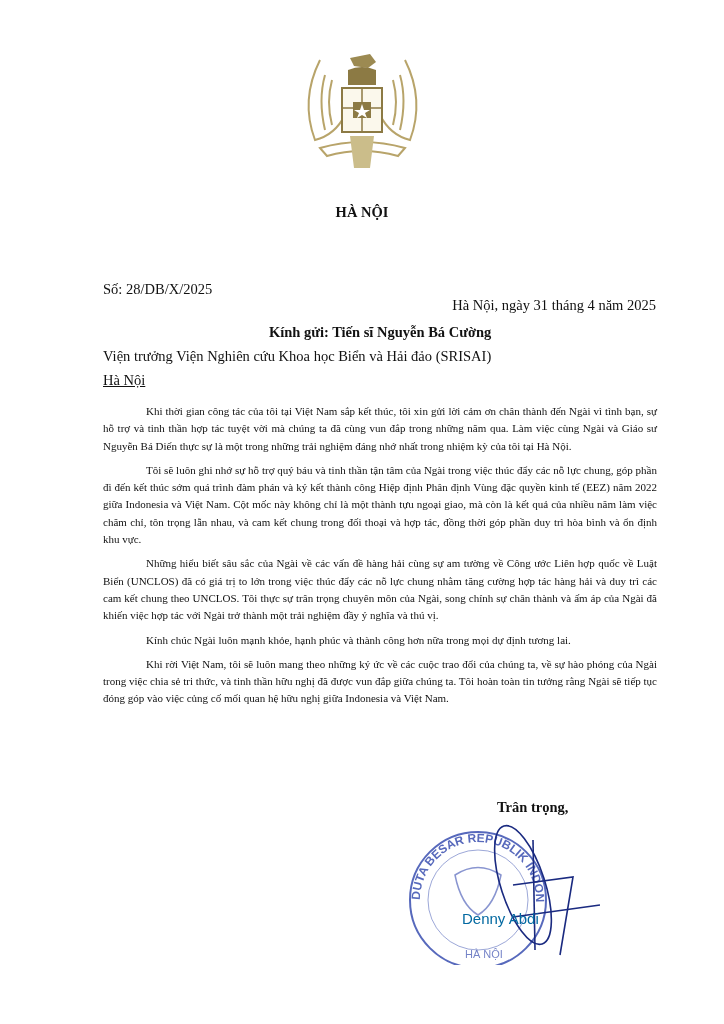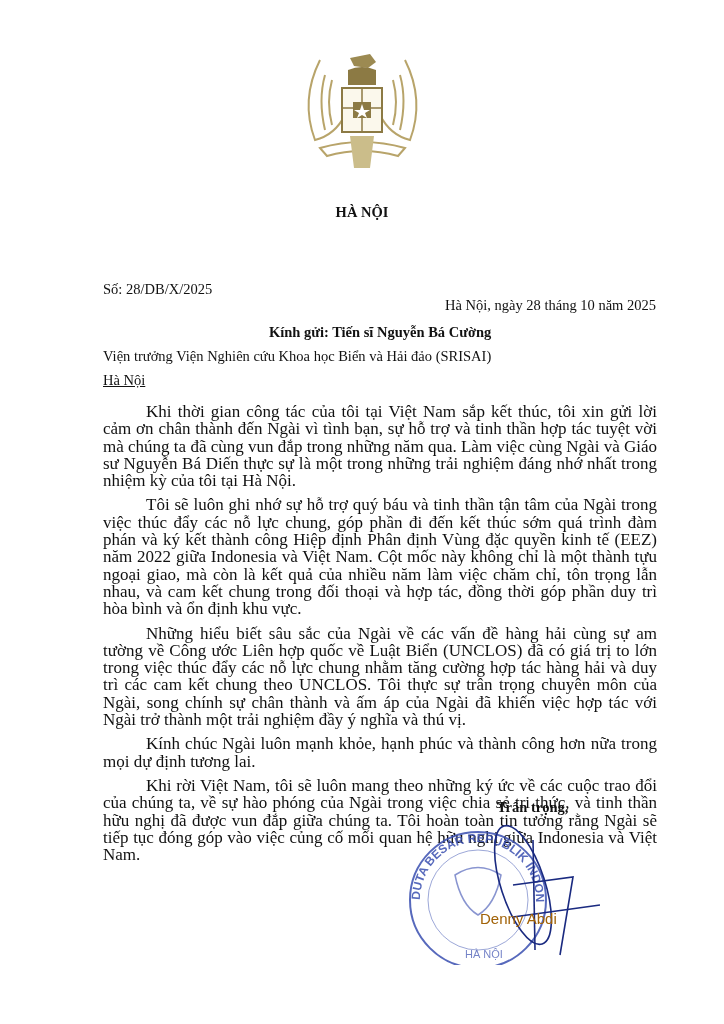--- a/index.html
+++ b/index.html
@@ -6,27 +6,27 @@
   body { width: 724px; height: 1024px; position: relative; overflow: hidden;
          font-family: "Liberation Serif", serif; color: #111; }
   .emblem { position: absolute; left: 300px; left: 290px; top: 40px; width: 145px; height: 150px; }
   .heading { position: absolute; top: 204px; left: 0; width: 724px; text-align: center;
              font-weight: bold; font-size: 14.5px; line-height: 17px; }
   .ref { position: absolute; left: 103px; top: 281px; font-size: 14.5px; }
   .dateline { position: absolute; right: 68px; top: 297px; font-size: 14.5px; }
   .recipient { position: absolute; left: 103px; top: 320px; font-size: 14.5px; line-height: 24px; }
   .recipient .bold { font-weight: bold; text-align: right; }
   .recipient .u { text-decoration: underline; }
-  .body { position: absolute; left: 103px; top: 403px; width: 554px; font-size: 17px;
+  .body { position: absolute; left: 103px; top: 403px; width: 554px; font-size: 11px;
           line-height: 17.3px; text-align: justify; }
   .body p { margin: 0 0 7px 0; text-indent: 43px; }
   .closing { position: absolute; left: 497px; top: 799px; font-weight: bold; font-size: 14.5px; text-align: center; }
   .signature { position: absolute; left: 395px; top: 815px; width: 210px; height: 150px; }
-  .stamp-name { position: absolute; left: 480px; top: 910px; font-family: "Liberation Sans", sans-serif;
-                font-size: 15px; color: #a16207; }
+  .stamp-name { position: absolute; left: 462px; top: 910px; font-family: "Liberation Sans", sans-serif;
+                font-size: 15px; color: #0369a1; }
 </style>
 </head>
 <body>
 
 <svg class="emblem" viewBox="0 0 145 150">
   <g fill="none" stroke="#b8a46a" stroke-width="2">
     <path d="M30 20 Q10 60 25 100 Q45 95 55 75"></path>
     <path d="M115 20 Q135 60 120 100 Q100 95 90 75"></path>
     <path d="M35 35 Q28 60 35 90 M42 40 Q36 62 42 85 M110 35 Q117 60 110 90 M103 40 Q109 62 103 85"></path>
   </g>
@@ -39,21 +39,21 @@
   <polygon points="72,64 74,70 80,70 75,73 77,78 72,75 67,78 69,73 64,70 70,70" fill="#fff"></polygon>
   <path d="M30 108 Q72 96 115 108 L108 116 Q72 106 37 116 Z" fill="none" stroke="#b8a46a" stroke-width="2"></path>
   <path d="M60 96 L84 96 L80 128 L64 128 Z" fill="#cbbd8a"></path>
 </svg>
 
 <div class="heading">
   <div>HÀ NỘI</div>
 </div>
 
 <div class="ref">Số: 28/DB/X/2025</div>
-<div class="dateline">Hà Nội, ngày 28 tháng 10 năm 2025</div>
+<div class="dateline">Hà Nội, ngày 31 tháng 4 năm 2025</div>
 
 <div class="recipient">
   <div class="bold">Kính gửi: Tiến sĩ Nguyễn Bá Cường</div>
   <div>Viện trưởng Viện Nghiên cứu Khoa học Biển và Hải đảo (SRISAI)</div>
   <div class="u">Hà Nội</div>
 </div>
 
 <div class="body">
   <p>Khi thời gian công tác của tôi tại Việt Nam sắp kết thúc, tôi xin gửi lời cảm ơn chân thành đến Ngài vì tình bạn, sự hỗ trợ và tinh thần hợp tác tuyệt vời mà chúng ta đã cùng vun đắp trong những năm qua. Làm việc cùng Ngài và Giáo sư Nguyễn Bá Diến thực sự là một trong những trải nghiệm đáng nhớ nhất trong nhiệm kỳ của tôi tại Hà Nội.</p>
   <p>Tôi sẽ luôn ghi nhớ sự hỗ trợ quý báu và tinh thần tận tâm của Ngài trong việc thúc đẩy các nỗ lực chung, góp phần đi đến kết thúc sớm quá trình đàm phán và ký kết thành công Hiệp định Phân định Vùng đặc quyền kinh tế (EEZ) năm 2022 giữa Indonesia và Việt Nam. Cột mốc này không chỉ là một thành tựu ngoại giao, mà còn là kết quả của nhiều năm làm việc chăm chỉ, tôn trọng lẫn nhau, và cam kết chung trong đối thoại và hợp tác, đồng thời góp phần duy trì hòa bình và ổn định khu vực.</p>

